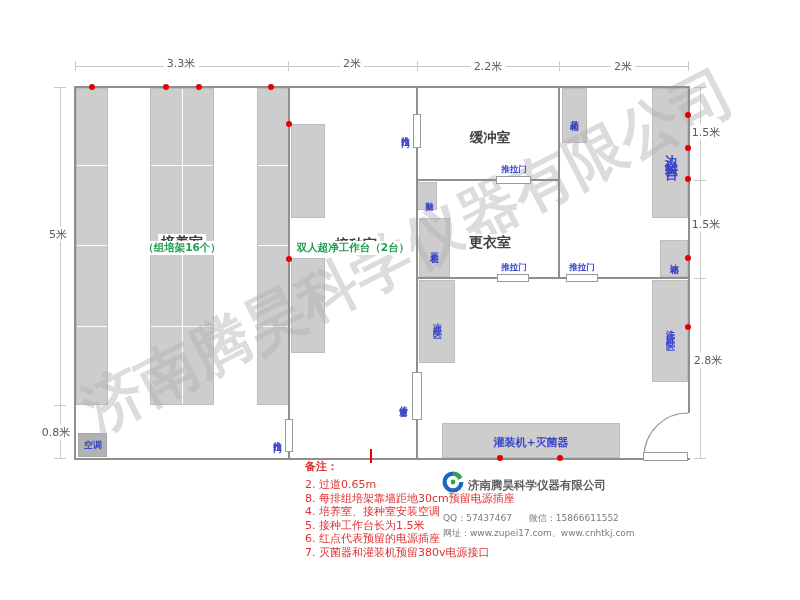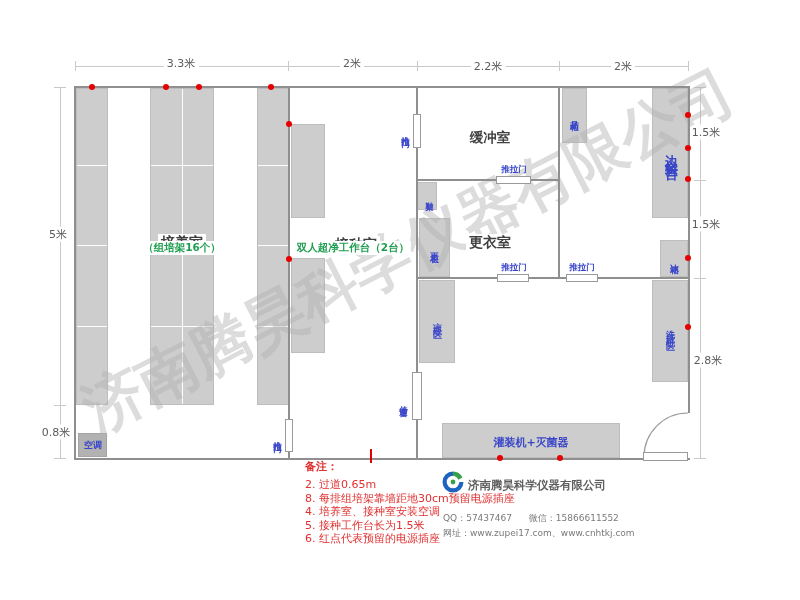--- a/index.html
+++ b/index.html
@@ -180,20 +180,21 @@
   <div class="roomname" style="left:490px;top:126px;font-size:13.5px;">缓冲室</div>
   <div class="roomname" style="left:490px;top:231px;font-size:14px;">更衣室</div>
 
   <div id="notes">
     <div class="ntitle">备注：</div>
     <div class="nitem">2. 过道0.65m</div>
     <div class="nitem">8. 每排组培架靠墙距地30cm预留电源插座</div>
     <div class="nitem">4. 培养室、接种室安装空调</div>
     <div class="nitem">5. 接种工作台长为1.5米</div>
     <div class="nitem">6. 红点代表预留的电源插座</div>
+    <div class="nitem">7. 灭菌器和灌装机预留380v电源接口</div>
   </div>
 
   <svg class="abs" style="left:441px;top:470px;z-index:7;" width="24" height="24" viewBox="0 0 24 24">
     <path fill="#35a14a" d="M12 1.5a10.5 10.5 0 0 1 9.5 6l-4.2 2.2A6.3 6.3 0 0 0 12 5.7z"></path>
     <path fill="#1d64c0" d="M12 1.5a10.5 10.5 0 1 0 10.5 10.5h-4.2A6.3 6.3 0 1 1 12 5.7z"></path>
     <circle fill="#35a14a" cx="12" cy="12" r="2.4"></circle>
   </svg>
   <div class="cmp" id="company-name" style="left:468px;top:478px;">济南腾昊科学仪器有限公司</div>
   <div class="cmp" style="left:443px;top:512px;">
     <span>QQ：57437467</span>

